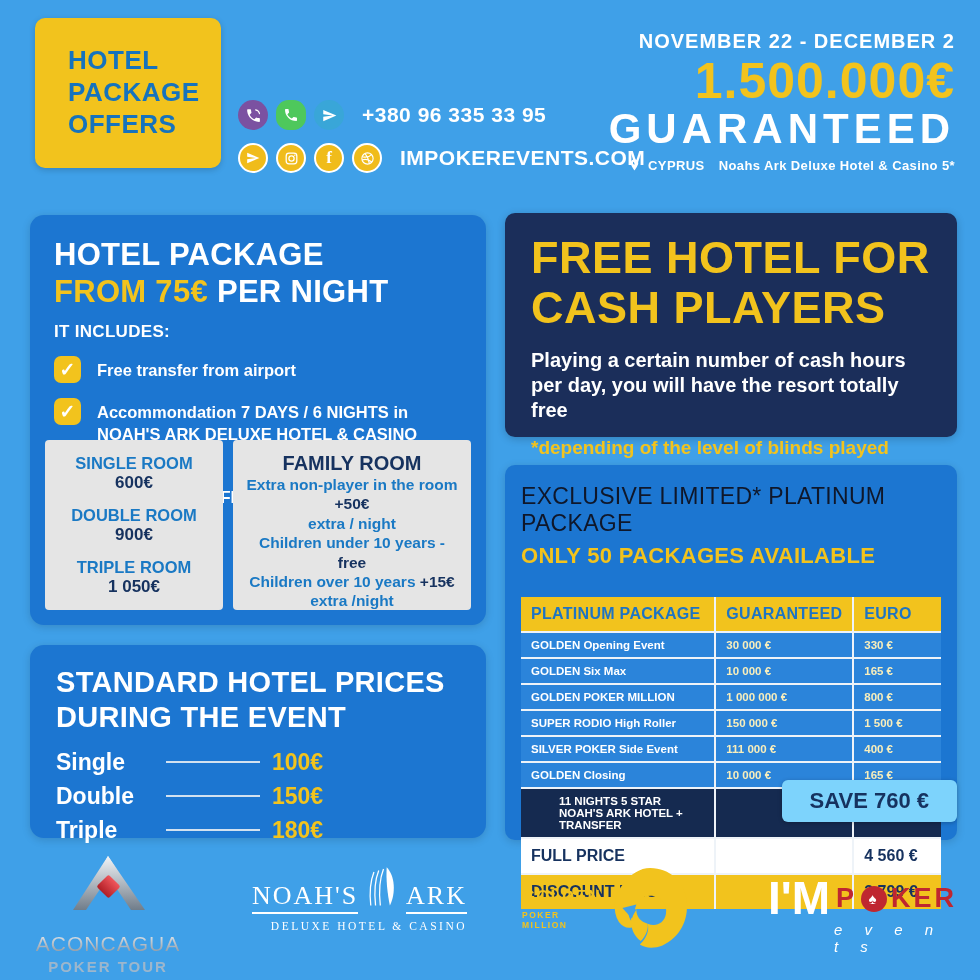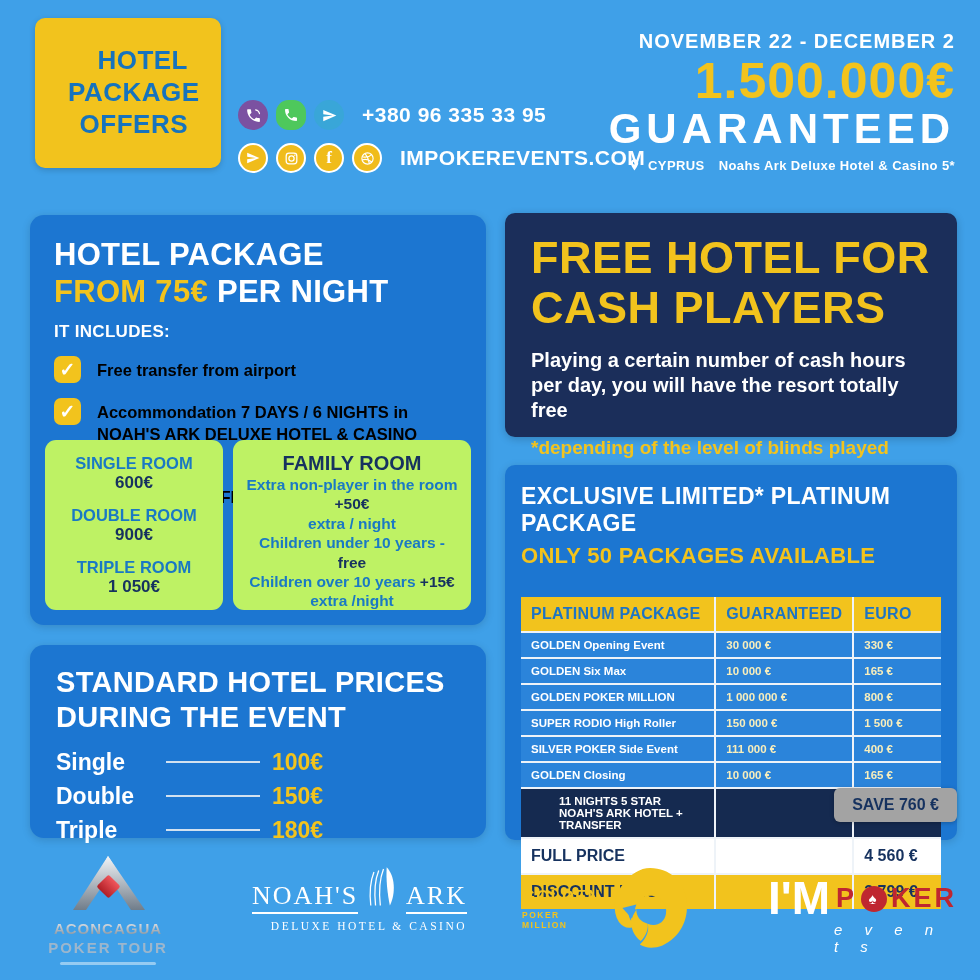--- a/index.html
+++ b/index.html
@@ -11,21 +11,21 @@
   }
   .abs{position:absolute;}
 
   
   .badge{
     left:35px;top:18px;width:186px;height:150px;
     background:#f2c31d;border-radius:10px;
     display:flex;flex-direction:column;align-items:center;justify-content:center;
     box-shadow:0 2px 6px rgba(0,0,0,.18);
     color:#1673bd;font-weight:800;font-size:26px;line-height:1.22;
-    letter-spacing:.5px;text-align:right;
+    letter-spacing:.5px;text-align:left;
   }
 
   
   .contact-row{display:flex;align-items:center;gap:8px;}
   .cicon{width:30px;height:30px;border-radius:50%;display:flex;align-items:center;justify-content:center;flex:0 0 auto;}
   .cicon svg{display:block;}
   .viber{background:#7b51a1;}
   .whatsapp{background:#4ec85c;border-radius:42%;}
   .tg-blue{background:#39a6d8;}
   .ygold{background:#f0bc1b;border:2px solid #fff;width:30px;height:30px;box-sizing:border-box;}
@@ -44,76 +44,76 @@
 
   
   .hotel{left:30px;top:215px;width:456px;height:410px;padding:22px 24px;box-sizing:border-box;}
   .hotel h1{margin:0;font-size:31px;line-height:1.18;color:#fff;font-weight:800;letter-spacing:.3px;}
   .hotel h1 .gold{color:#f2c31d;}
   .includes{margin-top:12px;color:#fff;font-weight:800;font-size:17px;letter-spacing:.3px;}
   .check-list{margin-top:14px;display:flex;flex-direction:column;gap:15px;}
   .check-item{display:flex;align-items:flex-start;gap:16px;}
   .checkbox{width:27px;height:27px;background:#f2c31d;border-radius:7px;color:#fff;
     display:flex;align-items:center;justify-content:center;font-size:19px;font-weight:800;flex:0 0 auto;}
-  .check-item .txt{color:#000000;font-weight:800;font-size:16.5px;line-height:1.35;padding-top:3px;}
+  .check-item .txt{color:#ffffff;font-weight:800;font-size:16.5px;line-height:1.35;padding-top:3px;}
 
   .roomboxes{position:absolute;left:15px;right:15px;bottom:15px;display:flex;gap:10px;}
-  .ybox{background:#bef264;border-radius:11px;box-sizing:border-box;}
+  .ybox{background:#e5e5e5;border-radius:4px;box-sizing:border-box;}
   .rooms{width:178px;height:170px;display:flex;flex-direction:column;align-items:center;justify-content:center;gap:13px;text-align:center;}
   .room .rname{color:#1a79c4;font-weight:800;font-size:16.5px;}
   .room .rprice{color:#16325f;font-weight:800;font-size:17px;}
   .family{flex:1;height:170px;padding:10px 12px;text-align:center;display:flex;flex-direction:column;justify-content:space-between;}
   .family .ftitle{color:#16325f;font-weight:800;font-size:20px;margin-top:2px;}
   .family .fline{color:#1a79c4;font-weight:800;font-size:15.5px;line-height:1.25;}
   .family .navy{color:#16325f;}
 
   
   .cash{left:505px;top:213px;width:452px;height:224px;background:#1b2e5a;border-radius:10px;
     padding:20px 26px;box-sizing:border-box;box-shadow:0 2px 8px rgba(0,0,0,.2);}
   .cash h1{margin:0;color:#f2c31d;font-size:45px;line-height:1.12;font-weight:800;letter-spacing:.5px;}
   .cash .body{margin-top:14px;color:#fff;font-weight:800;font-size:20px;line-height:1.25;}
   .cash .note{margin-top:14px;color:#f2c31d;font-weight:800;font-size:19px;}
 
   
   .plat{left:505px;top:465px;width:452px;height:375px;padding:18px 16px;box-sizing:border-box;border-radius:10px;}
-  .plat .t1{color:#ffffff;font-weight:700;font-size:23px;letter-spacing:.3px;}
+  .plat .t1{color:#0f172a;font-weight:400;font-size:23px;letter-spacing:.3px;}
   .plat .t2{color:#f2c31d;font-weight:800;font-size:22px;margin-top:6px;letter-spacing:.3px;}
   table.ptable{width:100%;border-collapse:collapse;margin-top:28px;}
   table.ptable td{border:2px solid #eef3f8;border-left:none;padding:6px 10px;}
   table.ptable td:first-child{border-left:none;}
   table.ptable tr td:first-child{border-left:0;}
   table.ptable tr td{border-top:0;}
   table.ptable tr:first-child td{border-top:none;}
   table.ptable td.c2,table.ptable td.c3{border-left:2px solid #eef3f8;}
   table.ptable td{border-right:none;}
   table.ptable tr:last-child td{border-bottom:none;}
   tr.thead td{background:#f2c31d;color:#1e74c4;font-weight:800;font-size:16px;letter-spacing:.3px;padding:8px 10px;}
   tr.drow td{background:#2b84da;color:#fff;font-weight:800;font-size:11.5px;}
   tr.drow td.val{color:#f8eebc;}
   tr.navyrow td{background:#152a50;color:#fff;font-weight:800;font-size:11.5px;padding-left:38px;}
   tr.navyrow td.val{color:#f8eebc;}
   tr.fullrow td{background:#ffffff;color:#16325f;font-weight:800;font-size:16px;padding:8px 10px;}
   tr.discrow td{background:#f2c31d;color:#16325f;font-weight:800;font-size:16px;padding:8px 10px;}
   .colw1{width:51%;} .colw2{width:27%;} .colw3{width:22%;}
-  .save{position:absolute;right:0px;bottom:18px;background:#a3a3a3;border-radius:6px;
-    color:#16325f;font-weight:800;font-size:16px;padding:8px 18px;box-shadow:0 1px 4px rgba(0,0,0,.25);}
+  .save{position:absolute;right:0px;bottom:18px;background:#7dd3fc;border-radius:6px;
+    color:#16325f;font-weight:800;font-size:22px;padding:8px 28px;box-shadow:0 1px 4px rgba(0,0,0,.25);}
 
   
   .std{left:30px;top:645px;width:456px;height:193px;padding:20px 26px;box-sizing:border-box;}
   .std h1{margin:0;color:#fff;font-weight:800;font-size:29px;line-height:1.2;letter-spacing:.3px;}
   .std .rows{margin-top:14px;display:flex;flex-direction:column;gap:7px;width:280px;}
   .srow{display:flex;align-items:center;}
   .srow .sname{color:#fff;font-weight:800;font-size:23px;width:110px;}
   .srow .line{flex:1;height:2.5px;background:#e7edf3;margin:0 12px 0 0;opacity:.9;}
   .srow .sprice{color:#f2c31d;font-weight:800;font-size:23px;width:64px;}
 
   
   .logo{color:#fff;}
   .aconcagua{left:33px;top:852px;width:150px;text-align:center;}
-  .acon-name{font-weight:700;font-size:15px;letter-spacing:1px;margin-top:2px;
+  .acon-name{font-weight:400;font-size:21px;letter-spacing:1px;margin-top:14px;
     background:linear-gradient(180deg,#eef1f5,#7e8b98);-webkit-background-clip:text;background-clip:text;color:transparent;}
   .acon-sub{font-weight:800;font-size:15px;letter-spacing:2px;color:#aebbc8;opacity:.85;margin-top:2px;}
   .acon-tag{height:3px;width:96px;margin:6px auto 0;background:rgba(255,255,255,.45);border-radius:2px;}
 
   .noahs{left:252px;top:862px;width:215px;text-align:right;font-family:"Liberation Serif",serif;}
   .noah-row{display:flex;align-items:flex-end;justify-content:center;gap:8px;}
   .noah-word{font-size:26px;letter-spacing:2px;border-bottom:2px solid #fff;padding-bottom:3px;line-height:1;}
   .noah-sub{font-size:11.5px;letter-spacing:2.5px;margin-top:6px;}
 
   .golden{left:522px;top:860px;width:170px;display:flex;align-items:center;gap:4px;}

